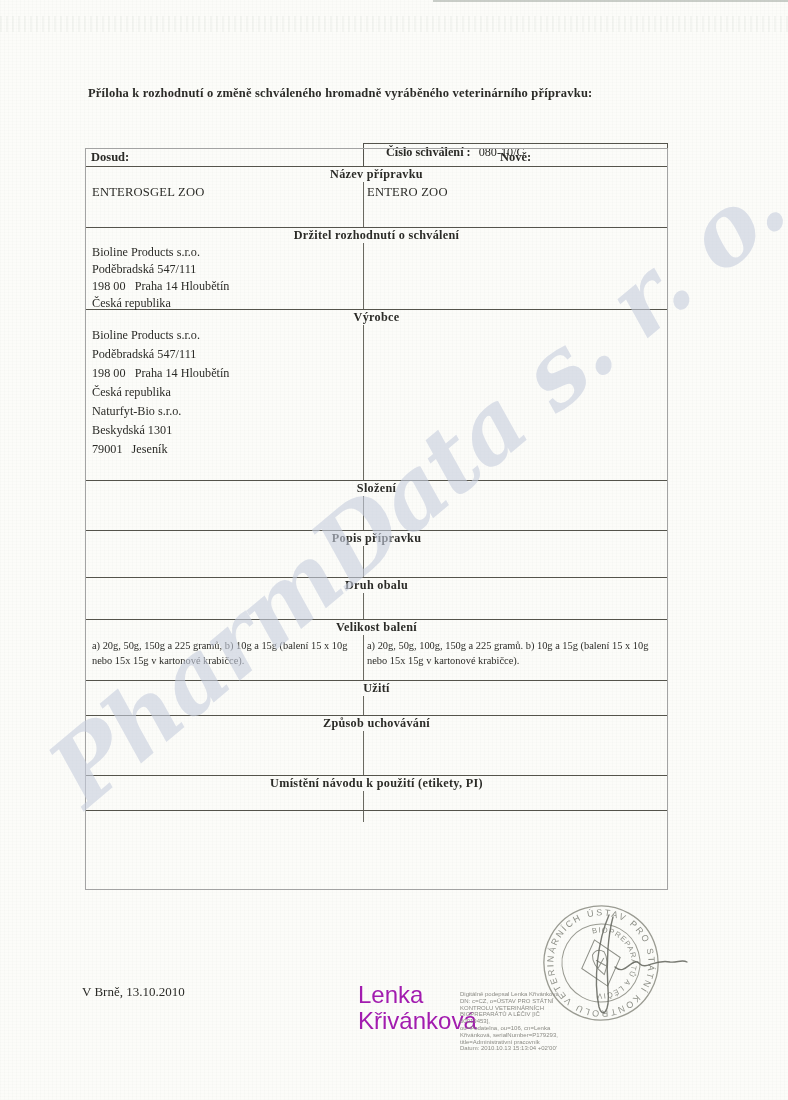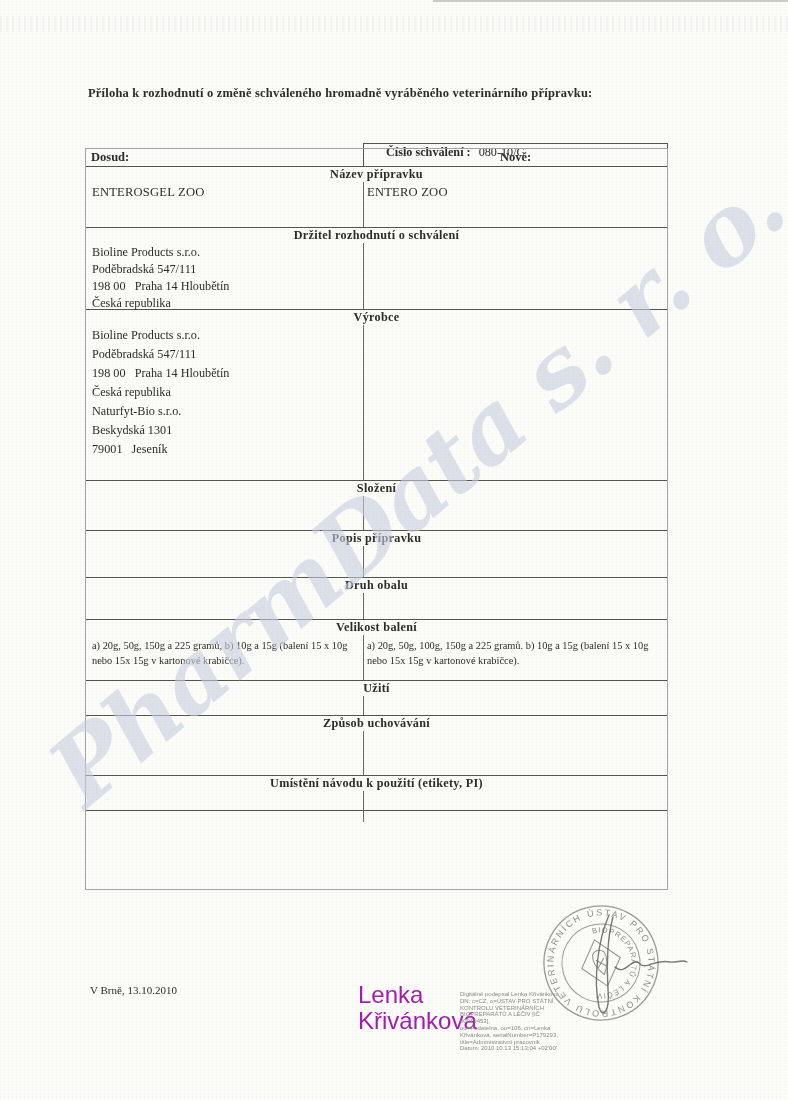--- a/index.html
+++ b/index.html
@@ -62,21 +62,21 @@
   
   .watermark{
     position:absolute;left:28px;top:742px;z-index:3;pointer-events:none;
     transform:rotate(-40deg);transform-origin:0 0;
     font-family:"DejaVu Serif", serif;font-style:italic;font-weight:bold;
     font-size:95px;letter-spacing:-2px;white-space:nowrap;
     color:#c7cede;opacity:.6;
   }
 
   
-  .place-date{position:absolute;left:90px;top:984px;font-size:11px;z-index:2;}
+  .place-date{position:absolute;left:82px;top:984px;font-size:13px;z-index:2;}
   .signer-name{
     position:absolute;left:358px;top:982px;width:110px;z-index:2;
     font-family:"Liberation Sans", sans-serif;font-size:24px;line-height:26px;color:#a21caf;
   }
   .sig-details{
     position:absolute;left:460px;top:991px;width:100px;z-index:4;
     font-family:"Liberation Sans", sans-serif;font-size:6px;line-height:6.8px;color:#8a8a84;
   }
   .stamp-wrap{position:absolute;left:535px;top:895px;z-index:3;}
 </style>

